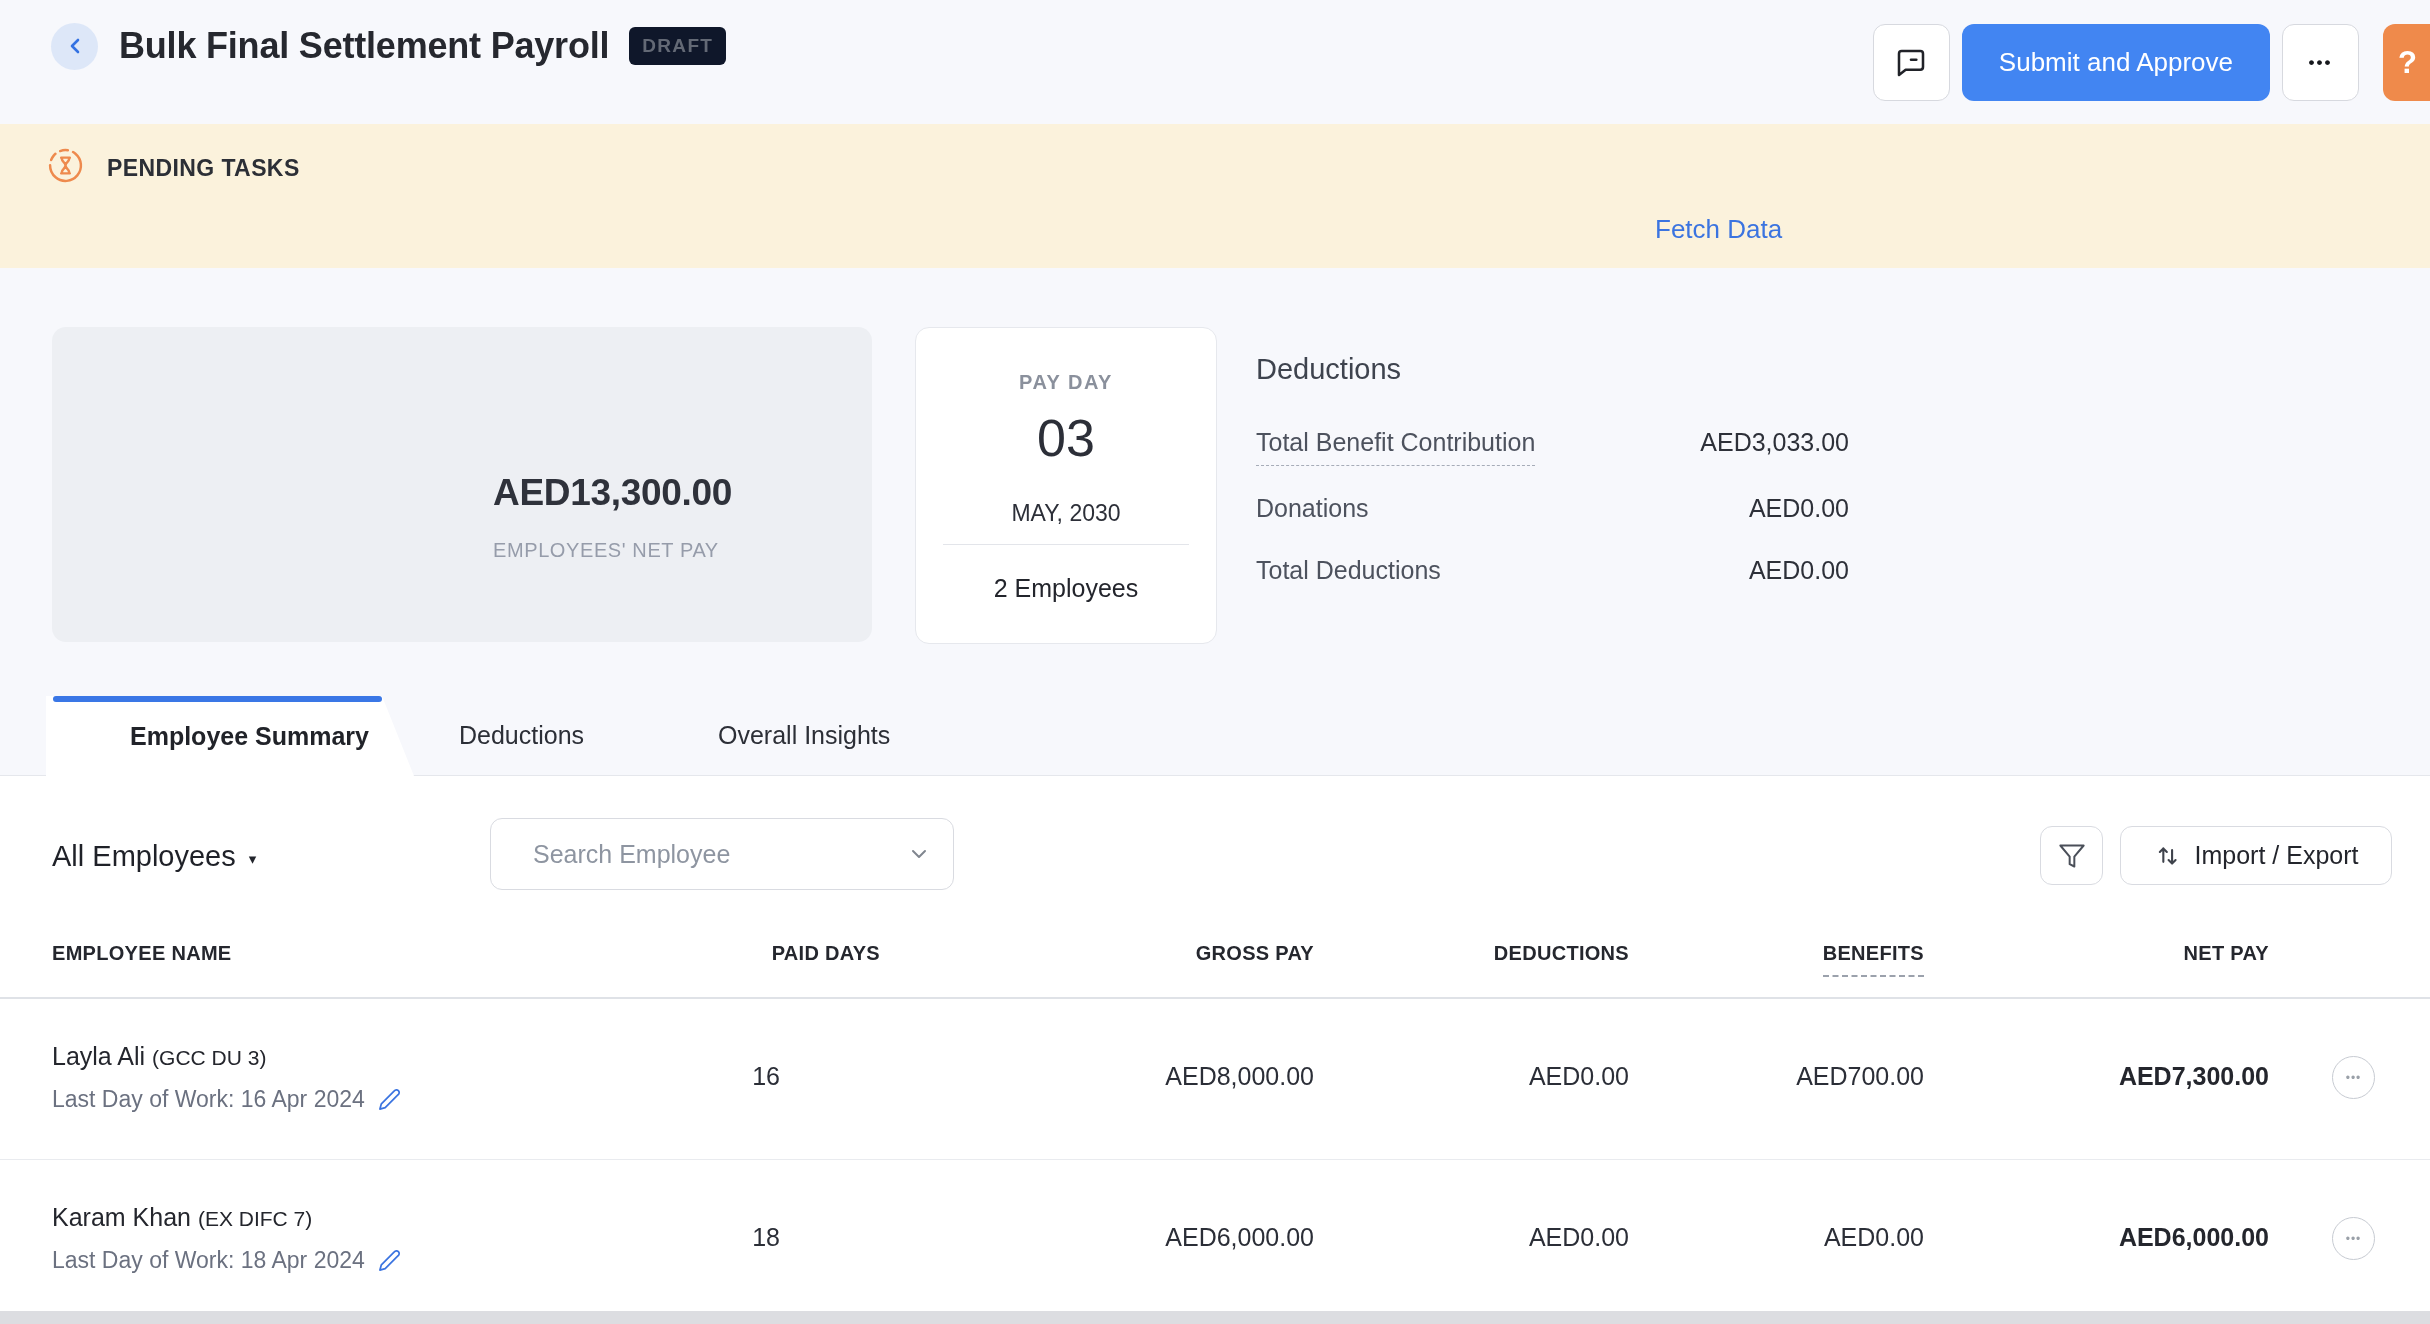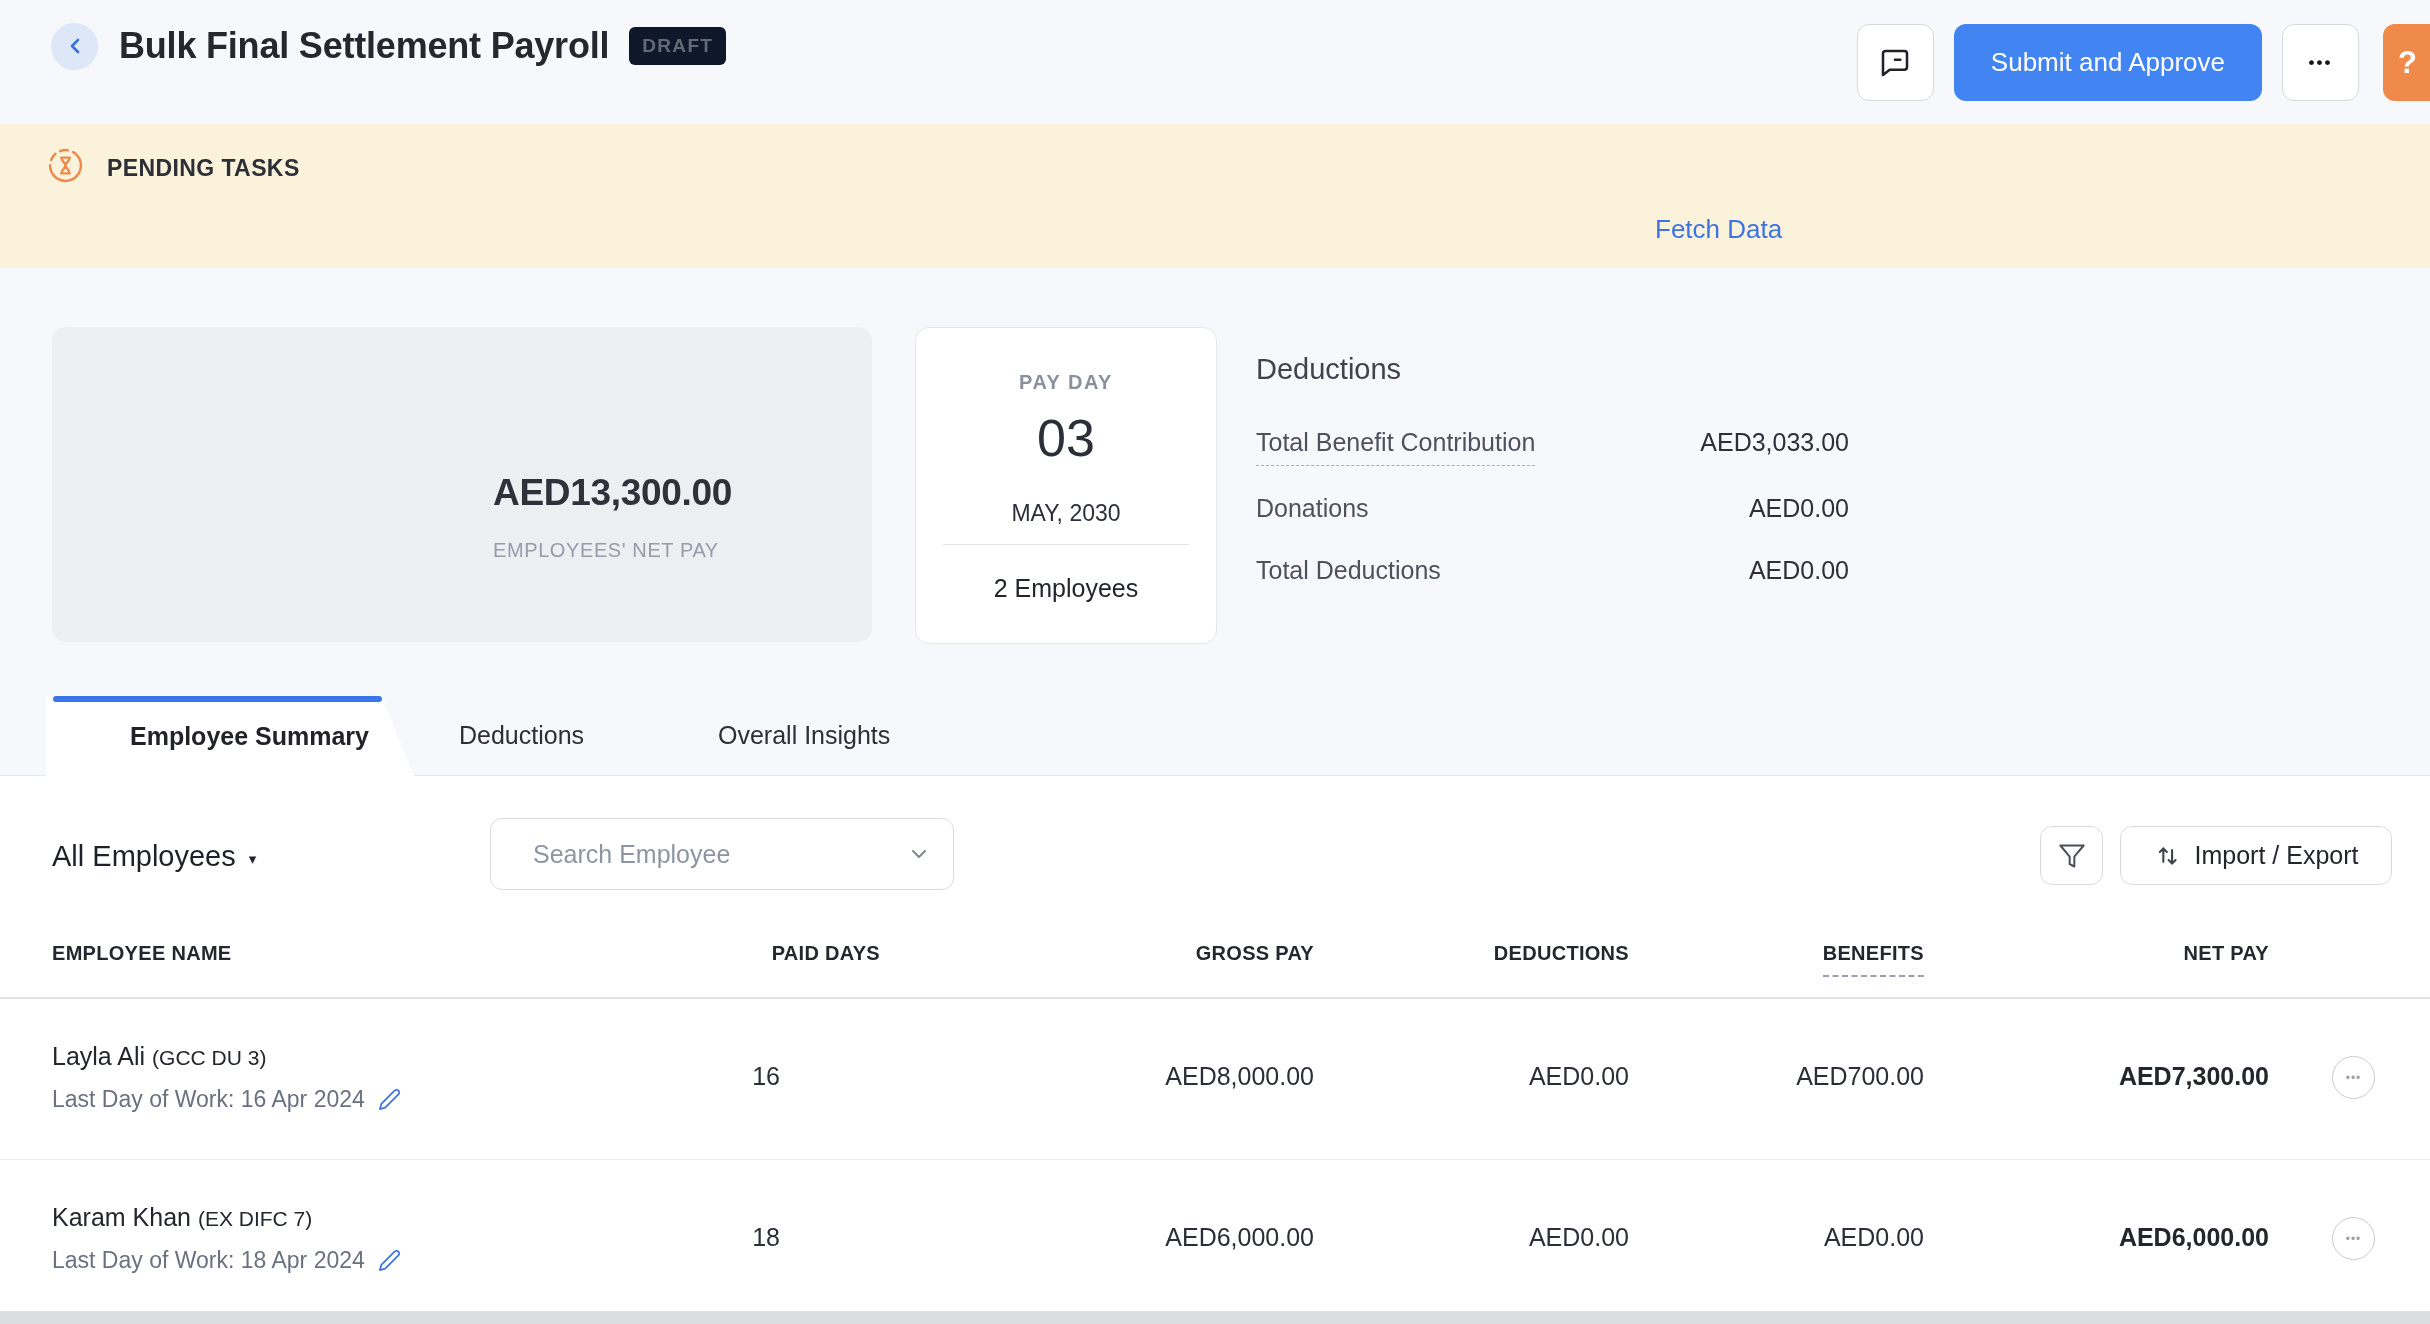--- a/index.html
+++ b/index.html
@@ -5,21 +5,21 @@
   html,body{margin:0;padding:0;background:#fff;}
   .screen{position:relative;width:2430px;height:1324px;overflow:hidden;
           font-family:"Liberation Sans","DejaVu Sans",sans-serif;color:#24262d;background:#f7f8fc;}
   .whitebg{position:absolute;top:776px;left:0;right:0;bottom:0;background:#fff;}
 
   
   .header{position:absolute;top:0;left:0;right:0;height:92px;display:flex;align-items:center;padding-left:51px;z-index:6;}
   .back-btn{width:47px;height:47px;border-radius:50%;background:#dde7f8;border:none;display:flex;align-items:center;justify-content:center;cursor:pointer;flex:0 0 auto;}
   .page-title{margin-left:21px;font-size:36px;font-weight:600;color:#26282f;letter-spacing:-0.2px;}
   .draft-badge{margin-left:20px;background:#0f172a;color:#636975;font-size:19px;font-weight:700;letter-spacing:1.3px;border-radius:6px;padding:8px 13px;}
-  .header-actions{position:absolute;right:71px;top:24px;display:flex;gap:20px;align-items:center;}
+  .header-actions{position:absolute;right:71px;top:24px;display:flex;gap:12px;align-items:center;}
   .icon-btn{width:77px;height:77px;background:#fff;border:1.5px solid #d7d9df;border-radius:12px;display:flex;align-items:center;justify-content:center;cursor:pointer;color:#23252c;}
   .dots{font-size:17px;letter-spacing:2px;color:#16181d;font-weight:700;}
   .primary-btn{height:77px;padding:0 37px;background:#4285f2;border:none;border-radius:12px;color:#fff;font-size:26px;cursor:pointer;}
   .help-btn{position:absolute;right:-34px;top:24px;width:81px;height:77px;background:#ef8a4b;border:none;border-radius:12px;color:#fff;font-size:31px;font-weight:700;display:flex;align-items:center;padding-left:15px;cursor:pointer;}
 
   
   .banner{position:absolute;top:124px;left:0;right:0;height:144px;background:#fbf2dc;z-index:5;}
   .banner-icon{position:absolute;left:47px;top:23px;width:37px;height:37px;color:#ee8a4d;}
   .banner-title{position:absolute;left:107px;top:31px;font-size:23px;font-weight:700;color:#2c2f36;letter-spacing:0.4px;}
   .banner-msg{position:absolute;left:107px;top:90px;font-size:26px;color:#2c2f36;}

